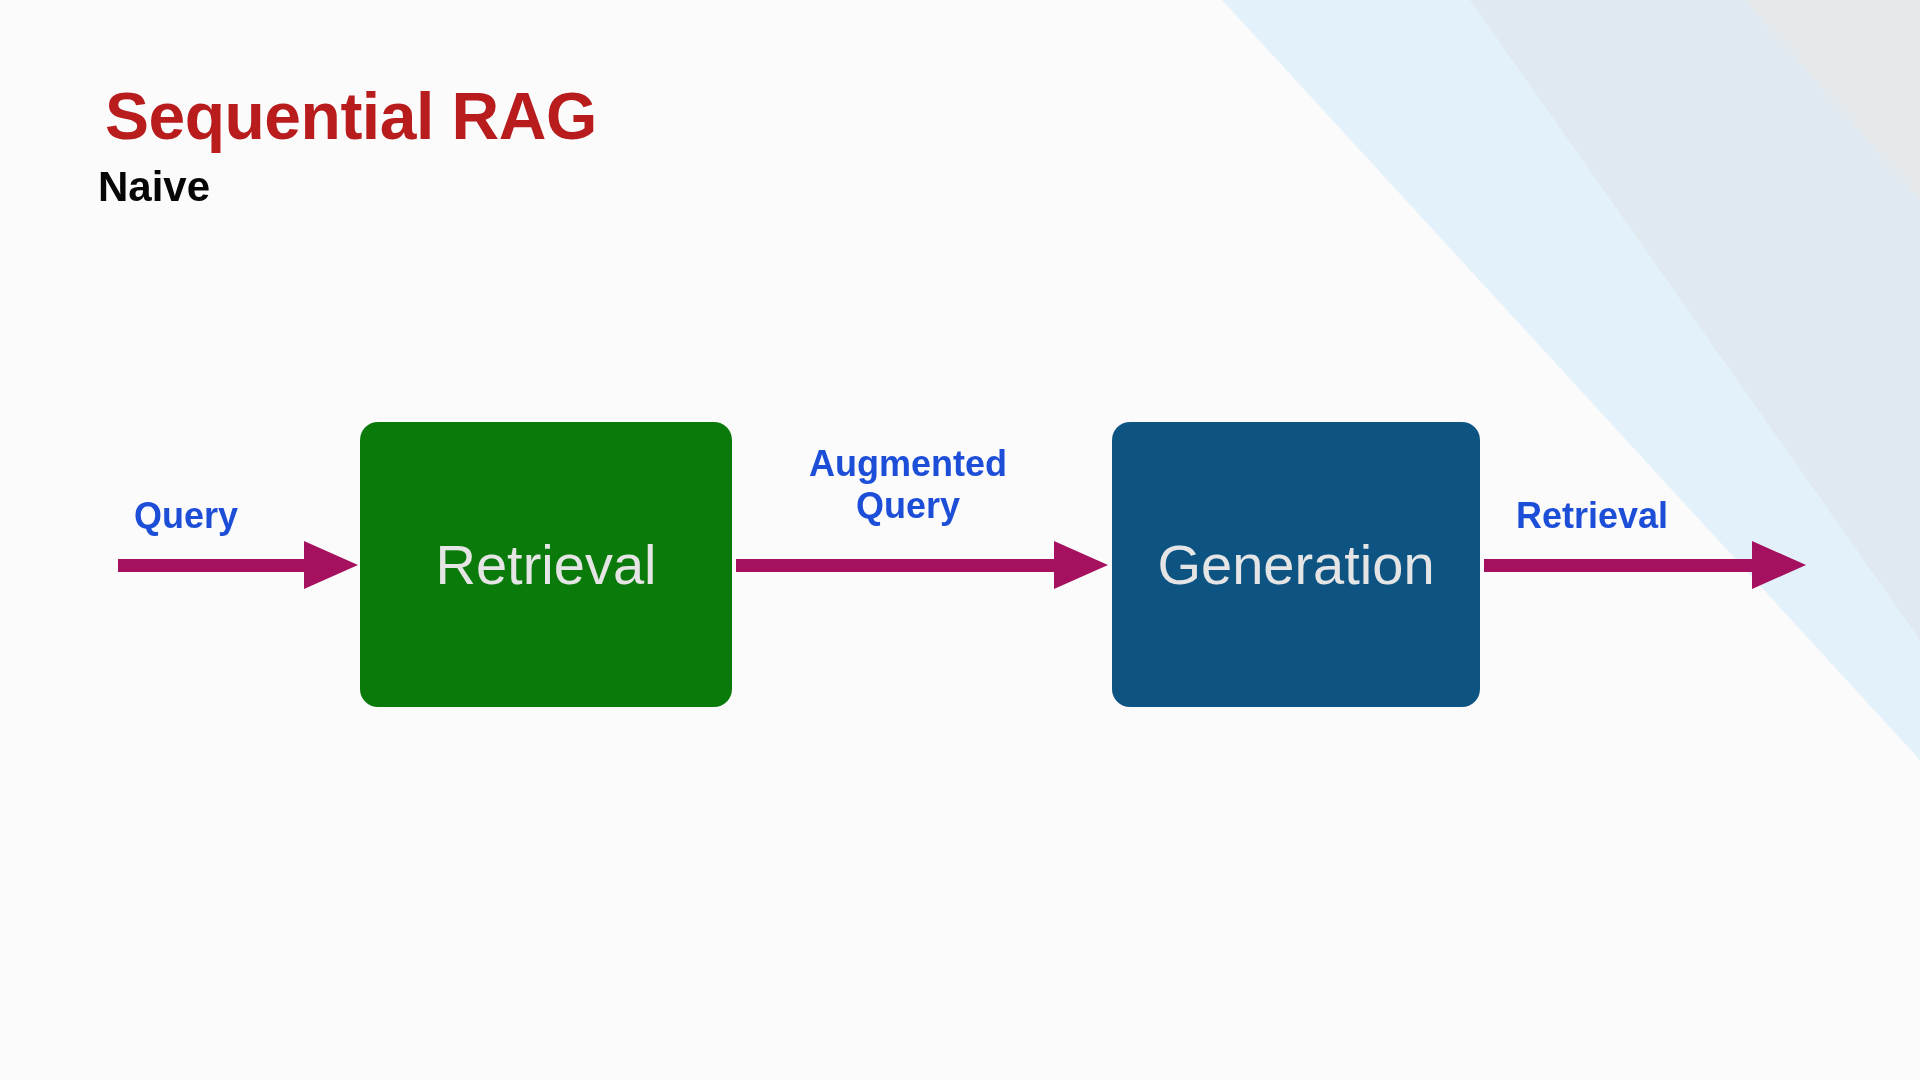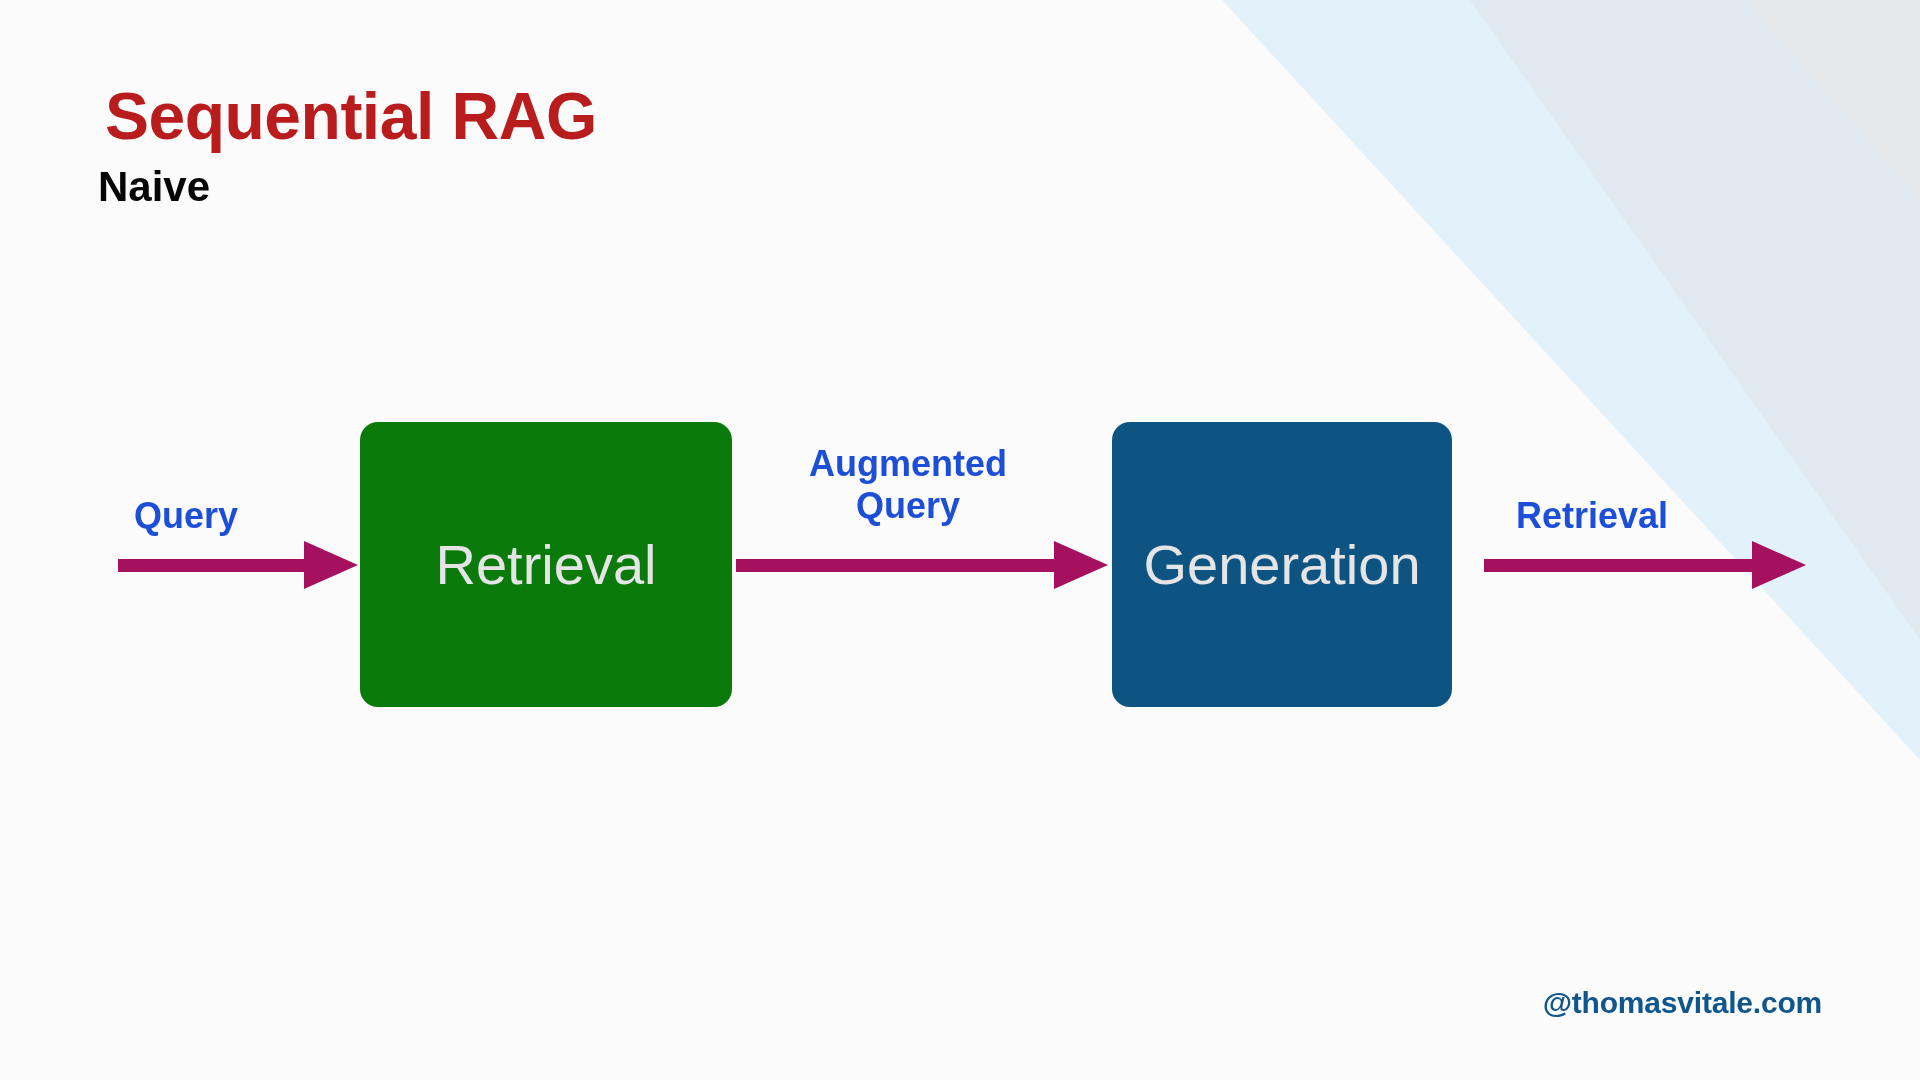--- a/index.html
+++ b/index.html
@@ -74,21 +74,21 @@
   .node-retrieval {
     left: 360px;
     top: 422px;
     width: 372px;
     height: 285px;
     background: #0a7a0a;
   }
   .node-generation {
     left: 1112px;
     top: 422px;
-    width: 340px;
+    width: 368px;
     height: 285px;
     background: #0d5483;
   }
 
   
   .edge-label {
     position: absolute;
     font-size: 36px;
     font-weight: bold;
     color: #1d4ed8;
@@ -174,15 +174,14 @@
 
     <div class="arrow arrow-3">
       <svg width="322" height="64" viewBox="0 0 322 64">
         <rect x="0" y="26" width="274" height="13" fill="#a5115e"></rect>
         <polygon points="268,8 322,32 268,56" fill="#a5115e"></polygon>
       </svg>
     </div>
 
   </div>
 
-  <div class="footer-handle">@thomasvitale.com</div>
 
 </div>
 
 </body></html>

